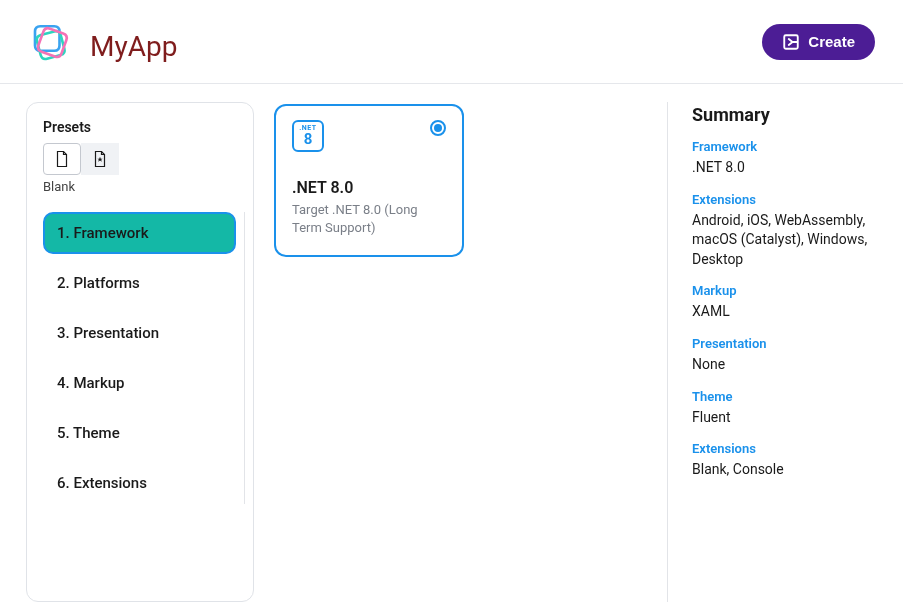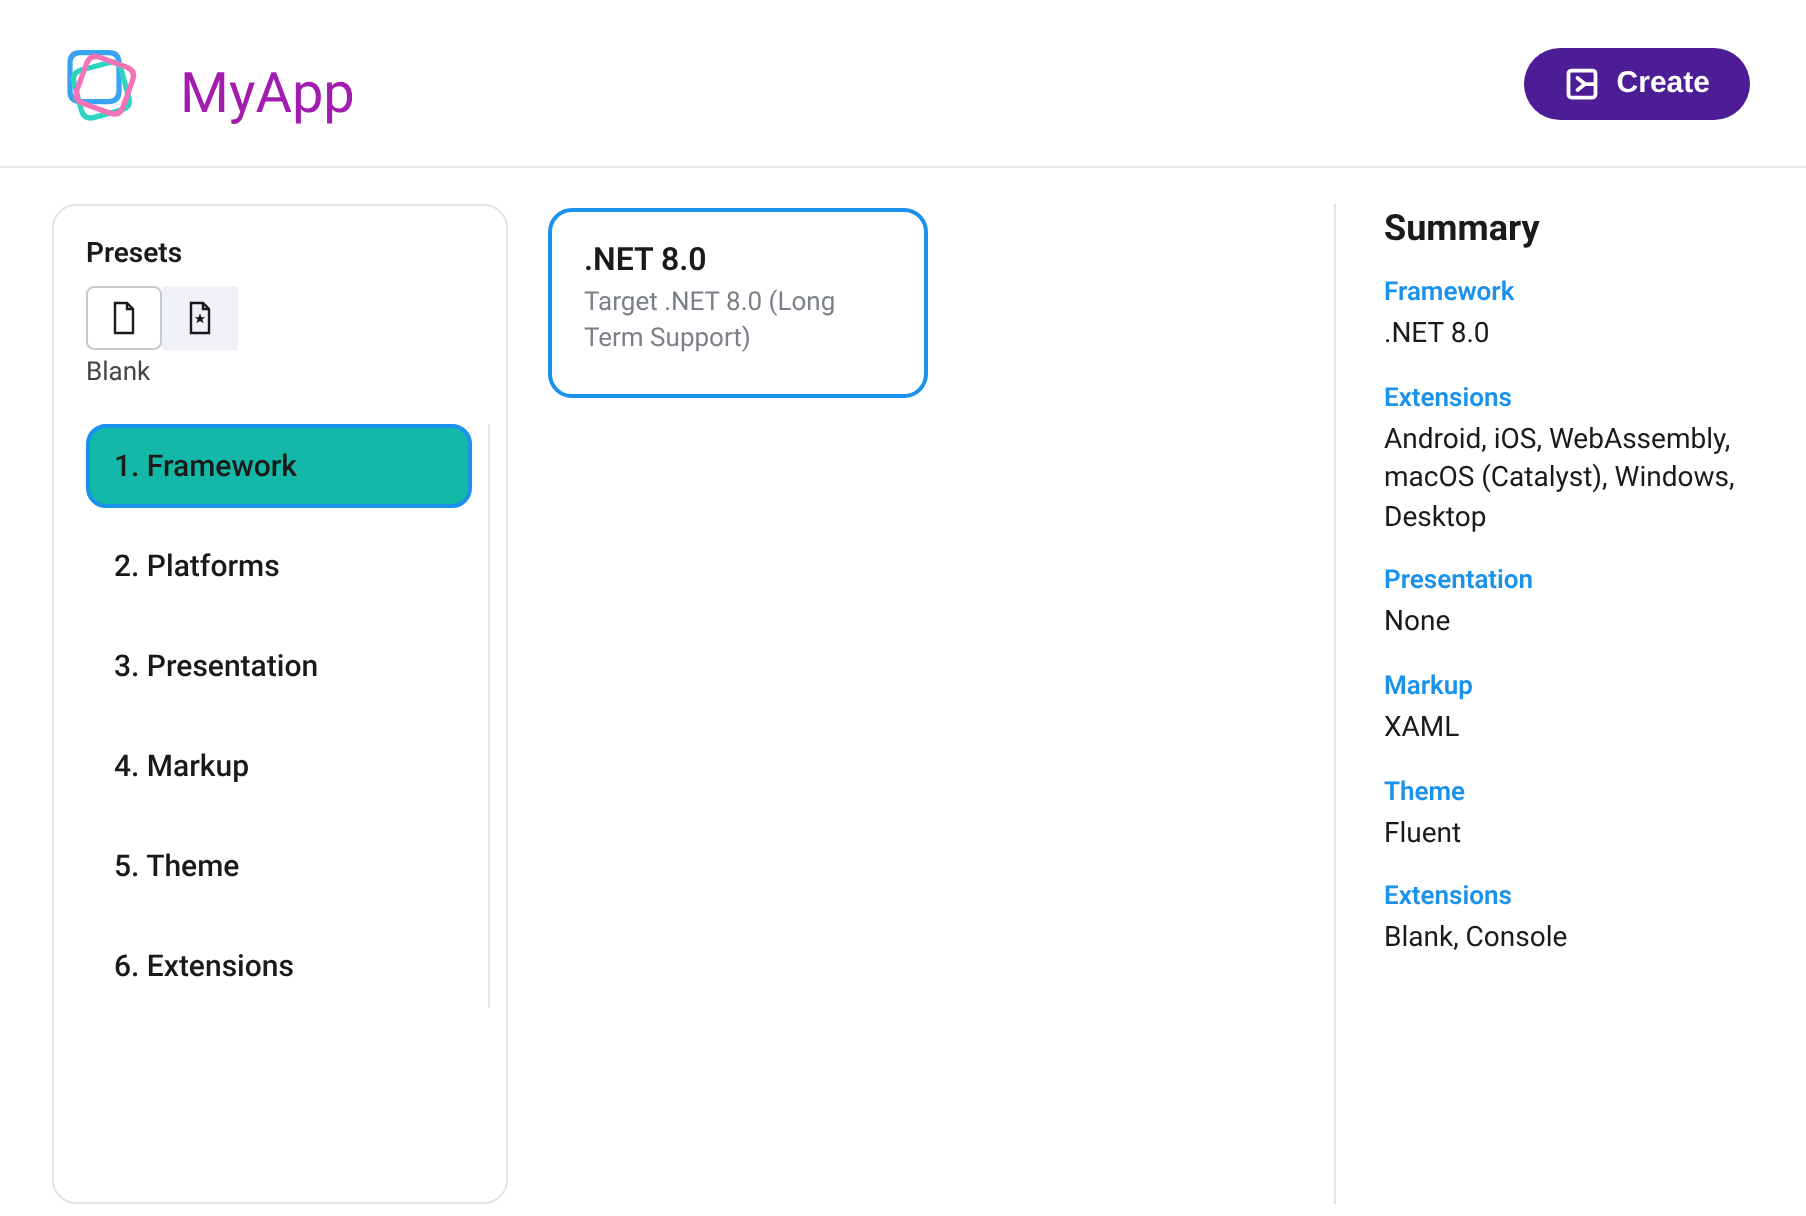--- a/index.html
+++ b/index.html
@@ -27,21 +27,21 @@
       align-items: center;
       gap: 20px;
     }
     .logo-icon {
       width: 42px;
       height: 42px;
     }
     .app-title {
       font-size: 28px;
       font-weight: 400;
-      color: #a21caf;
+      color: #7f1d1d;
       margin-top: 10px;
     }
     .create-button {
       background: #4c1d95;
       color: #ffffff;
       border: none;
       border-radius: 20px;
       padding: 9px 20px;
       font-size: 15px;
       font-weight: 600;
@@ -262,45 +262,52 @@
       <div class="step-item">2. Platforms</div>
       <div class="step-item">3. Presentation</div>
       <div class="step-item">4. Markup</div>
       <div class="step-item">5. Theme</div>
       <div class="step-item">6. Extensions</div>
     </div>
   </div>
 
   <div class="middle-panel">
     <div class="option-card">
+      <div class="card-header">
+        <div class="net-badge">
+          <span class="net-text">.NET</span>
+          <span class="net-number">8</span>
+        </div>
+        <div class="radio-selected"></div>
+      </div>
       <div class="card-title">.NET 8.0</div>
       <div class="card-description">Target .NET 8.0 (Long Term Support)</div>
     </div>
   </div>
 
   <div class="right-panel">
     <div class="summary-title">Summary</div>
 
     <div class="summary-section">
       <div class="summary-label">Framework</div>
       <div class="summary-value">.NET 8.0</div>
     </div>
     <div class="summary-section">
       <div class="summary-label">Extensions</div>
       <div class="summary-value">Android, iOS, WebAssembly, macOS (Catalyst), Windows, Desktop</div>
     </div>
     <div class="summary-section">
+      <div class="summary-label">Markup</div>
+      <div class="summary-value">XAML</div>
+    </div>
+    <div class="summary-section">
       <div class="summary-label">Presentation</div>
       <div class="summary-value">None</div>
     </div>
     <div class="summary-section">
-      <div class="summary-label">Markup</div>
-      <div class="summary-value">XAML</div>
-    </div>
-    <div class="summary-section">
       <div class="summary-label">Theme</div>
       <div class="summary-value">Fluent</div>
     </div>
     <div class="summary-section">
       <div class="summary-label">Extensions</div>
       <div class="summary-value">Blank, Console</div>
     </div>
   </div>
 </div>
 

